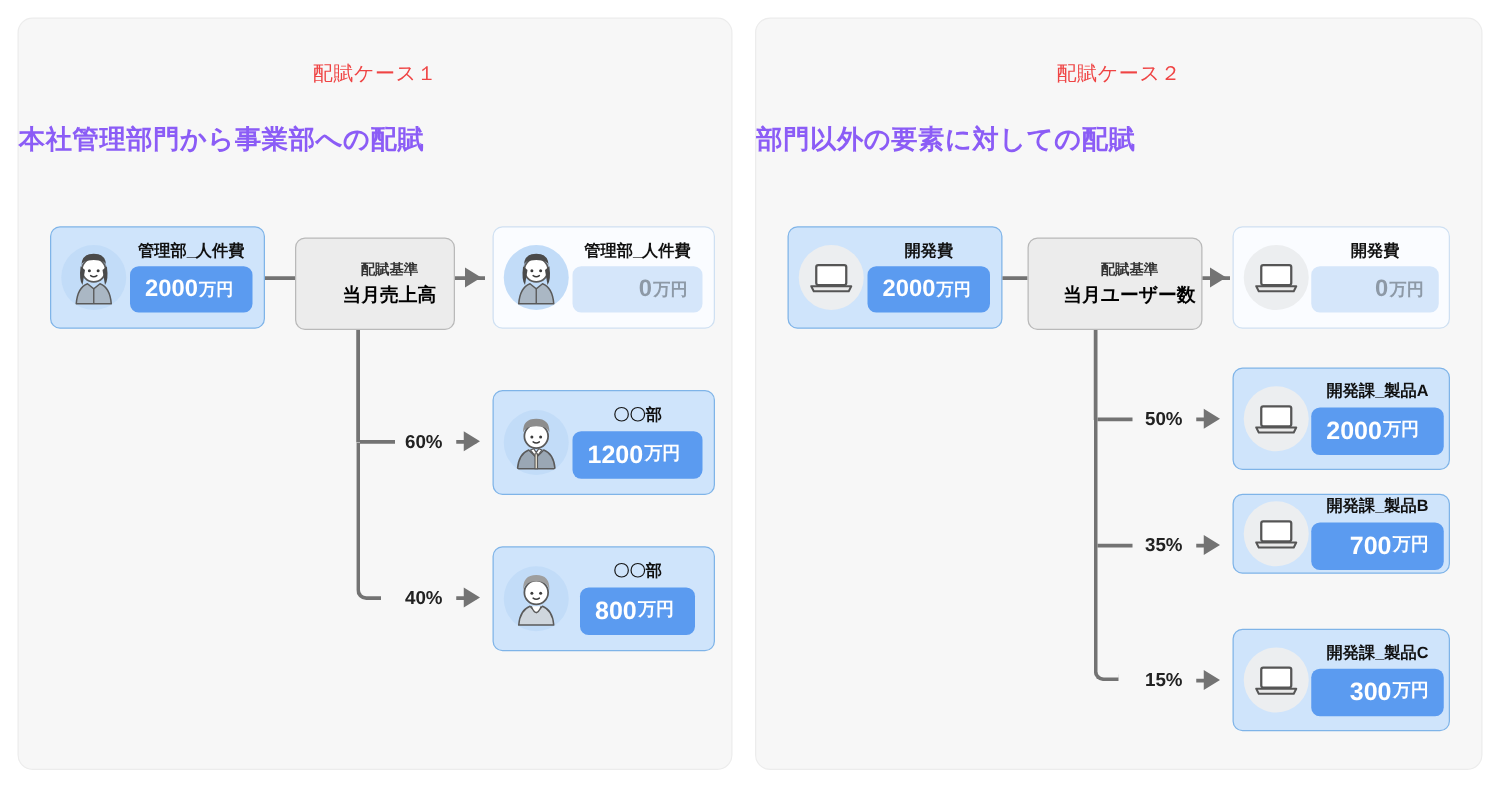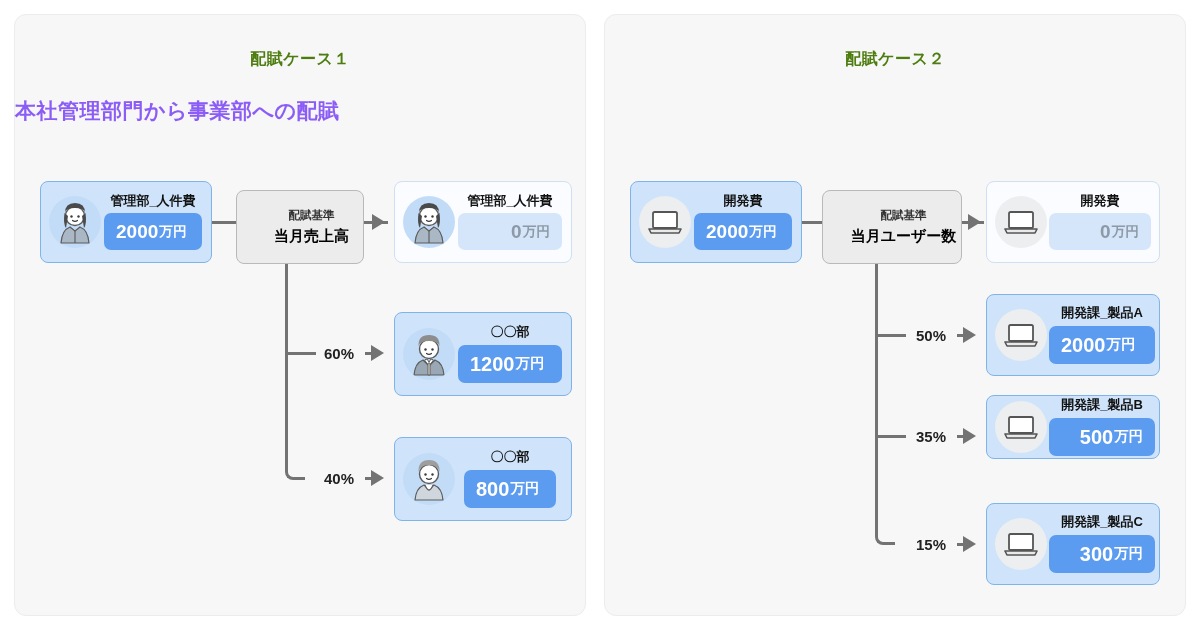--- a/index.html
+++ b/index.html
@@ -20,22 +20,22 @@
     border:1px solid #ececec;
     border-radius:12px;
     box-sizing:border-box;
   }
   .panel-left{left:14px;width:572px;}
   .panel-right{left:604px;width:582px;}
 
   .panel-kicker{
     position:absolute;left:0;right:0;top:34px;
     text-align:center;
-    font-size:16px;font-weight:bold;letter-spacing:.5px;
-    color:#4d7c0f;
+    font-size:16px;font-weight:normal;letter-spacing:.5px;
+    color:#ef4444;
   }
   .panel-title{
     position:absolute;left:0;right:0;top:82px;
     text-align:left;
     font-size:21px;font-weight:bold;letter-spacing:.5px;
     color:#8b5cf6;
   }
 
   
   .node{
@@ -250,20 +250,21 @@
       <div class="node-label">〇〇部</div>
       <div class="amount strong" style="font-size:20px;width:92px;">
         <span>800</span>
           <span class="unit">万円</span>
       </div>
     </div>
   </div>
 
   <div class="panel panel-right">
     <div class="panel-kicker">配賦ケース２</div>
+    <div class="panel-title">部門以外の要素に対しての配賦</div>
   </div>
 
   <div class="node filled" style="left:630px;top:181px;width:172px;height:82px;">
     <div class="avatar gray">
       <svg width="40" height="40" viewBox="0 0 40 40">
         <rect x="8" y="10" width="24" height="16" rx="1.6" fill="#ffffff" stroke="#555" stroke-width="1.8"></rect>
         <rect x="10.5" y="12.5" width="19" height="11" fill="#ffffff"></rect>
         <path d="M4 27 L36 27 L34 31 L6 31Z" fill="#e9e9e9" stroke="#555" stroke-width="1.6" stroke-linejoin="round"></path>
       </svg>
     </div>
@@ -337,21 +338,21 @@
     <div class="avatar gray">
       <svg width="40" height="40" viewBox="0 0 40 40">
         <rect x="8" y="10" width="24" height="16" rx="1.6" fill="#ffffff" stroke="#555" stroke-width="1.8"></rect>
         <rect x="10.5" y="12.5" width="19" height="11" fill="#ffffff"></rect>
         <path d="M4 27 L36 27 L34 31 L6 31Z" fill="#e9e9e9" stroke="#555" stroke-width="1.6" stroke-linejoin="round"></path>
       </svg>
     </div>
     <div class="node-body">
       <div class="node-label">開発課_製品B</div>
       <div class="amount strong" style="font-size:20px;width:106px;justify-content:flex-end;">
-        <span>500</span>
+        <span>700</span>
           <span class="unit">万円</span>
       </div>
     </div>
   </div>
 
   <div class="pct" style="left:916px;top:536px;">15%</div>
   <div class="wire h" style="left:957px;top:543px;width:14px;"></div>
   <div class="arrow" style="left:963px;top:536px;"></div>
 
   <div class="node filled" style="left:986px;top:503px;width:174px;height:82px;">

